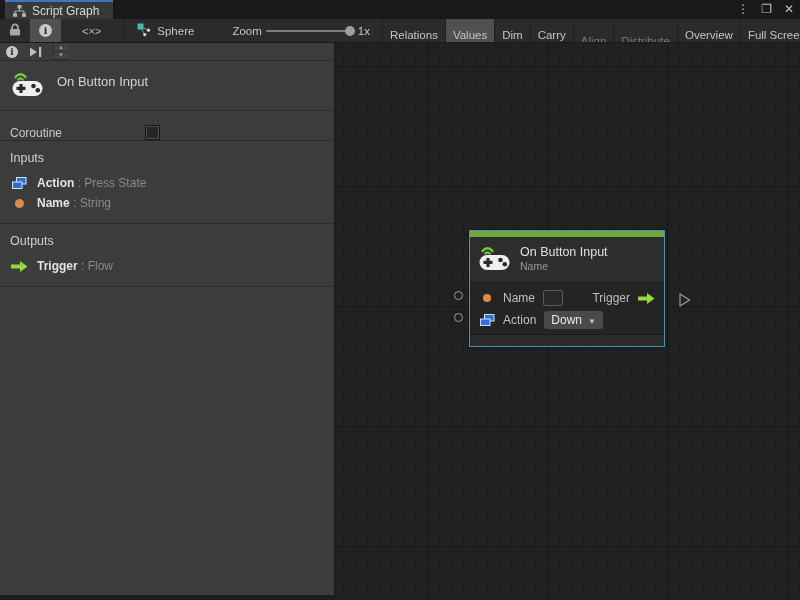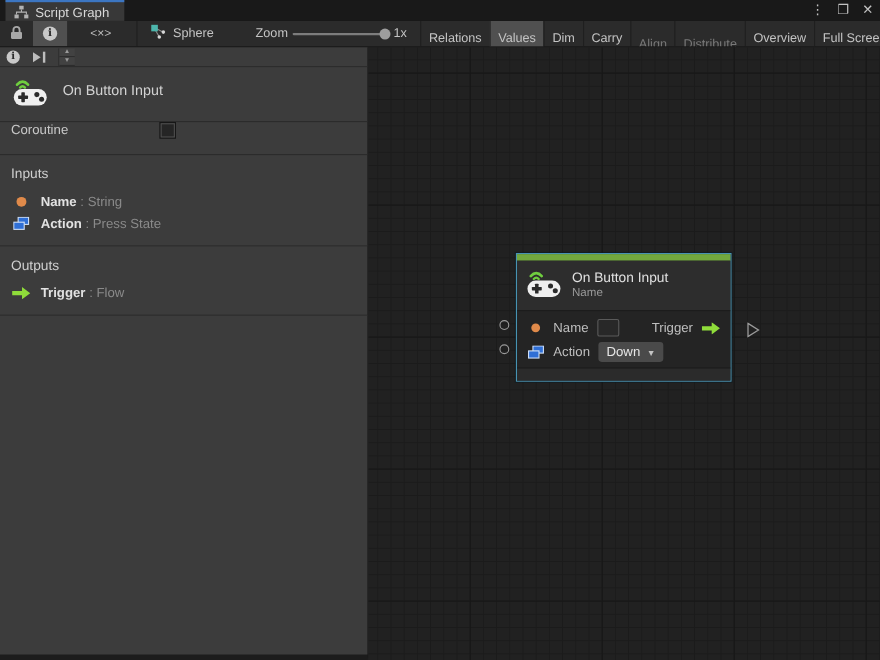--- a/index.html
+++ b/index.html
@@ -52,21 +52,21 @@
     border-bottom:5px solid #1c1c1c; display:flex; flex-direction:column; position:relative;
   }
   .insp-titlebar { height:18px; display:flex; align-items:center; gap:6px; padding:0 4px 0 6px; border-bottom:1px solid #2c2c2c; }
   .insp-titlebar .info-chip { width:12px; height:12px; font-size:9px; }
   .insp-title { flex:1; color:#cfcfcf; font-size:12px; }
   .insp-dock { display:flex; align-items:center; padding:0 4px; }
   .insp-spin { display:flex; flex-direction:column; width:15px; border-left:1px solid #2c2c2c; }
   .insp-spin .sp { height:8px; display:flex; align-items:center; justify-content:center; font-size:6px; color:#9a9a9a; background:#424242; border-bottom:1px solid #2c2c2c; }
   .unit-header { padding:9px 10px 10px 12px; border-bottom:1px solid #2b2b2b; display:flex; align-items:flex-start; gap:14px; min-height:49px; }
   .unit-title { color:#d2d2d2; font-size:13px; margin-top:4px; }
-  .insp-row { display:flex; align-items:flex-start; padding:0 10px; }
+  .insp-row { display:flex; align-items:flex-end; padding:0 10px; }
   .coroutine-row { height:30px; border-bottom:1px solid #2b2b2b; }
   .coroutine-row label { color:#c8c8c8; }
   .checkbox { width:15px; height:15px; background:#252525; border:1px solid #161616; outline:1px solid #4e4e4e; outline-offset:-2px; margin-left:83px; }
   .section { border-bottom:1px solid #2b2b2b; padding:8px 0 10px 0; }
   .section-title { color:#cfcfcf; font-size:12.5px; padding:2px 10px 8px 10px; }
   .port-row { display:flex; align-items:center; gap:9px; padding:3px 10px; }
   .port-row .picon { width:18px; display:flex; justify-content:center; align-items:center; flex:0 0 18px; }
   .port-name { color:#e2e2e2; font-weight:bold; }
   .port-type { color:#8a8a8a; }
   .dot { width:9px; height:9px; border-radius:50%; background:#e08a4a; display:inline-block; }
@@ -241,32 +241,32 @@
 
       <div class="insp-row coroutine-row">
         <label>Coroutine</label>
         <span class="checkbox"></span>
       </div>
 
       <div class="section">
         <div class="section-title">Inputs</div>
         <div class="port-row">
           <span class="picon">
-              <span class="dot"></span>
-            </span>
-          <span><span class="port-name">Name</span> <span class="port-type">: String</span></span>
-        </div>
-        <div class="port-row">
-          <span class="picon">
             <svg width="15" height="13" viewBox="0 0 15 13">
               <rect x="4.5" y="0.5" width="9.5" height="6.5" fill="#2f6fd6" stroke="#cfe0f8" stroke-width="1"></rect>
               <rect x="0.5" y="5" width="9.5" height="6.5" fill="#2f6fd6" stroke="#cfe0f8" stroke-width="1"></rect>
             </svg>
           </span>
           <span><span class="port-name">Action</span> <span class="port-type">: Press State</span></span>
+        </div>
+        <div class="port-row">
+          <span class="picon">
+              <span class="dot"></span>
+            </span>
+          <span><span class="port-name">Name</span> <span class="port-type">: String</span></span>
         </div>
       </div>
 
       <div class="section">
         <div class="section-title">Outputs</div>
         <div class="port-row">
           <span class="picon">
             <svg width="17" height="11" viewBox="0 0 17 11">
               <path d="M0 3.5 h9 V0 l7.5 5.5 L9 11 V7.5 h-9 Z" fill="#8fdc3a"></path>
             </svg>

